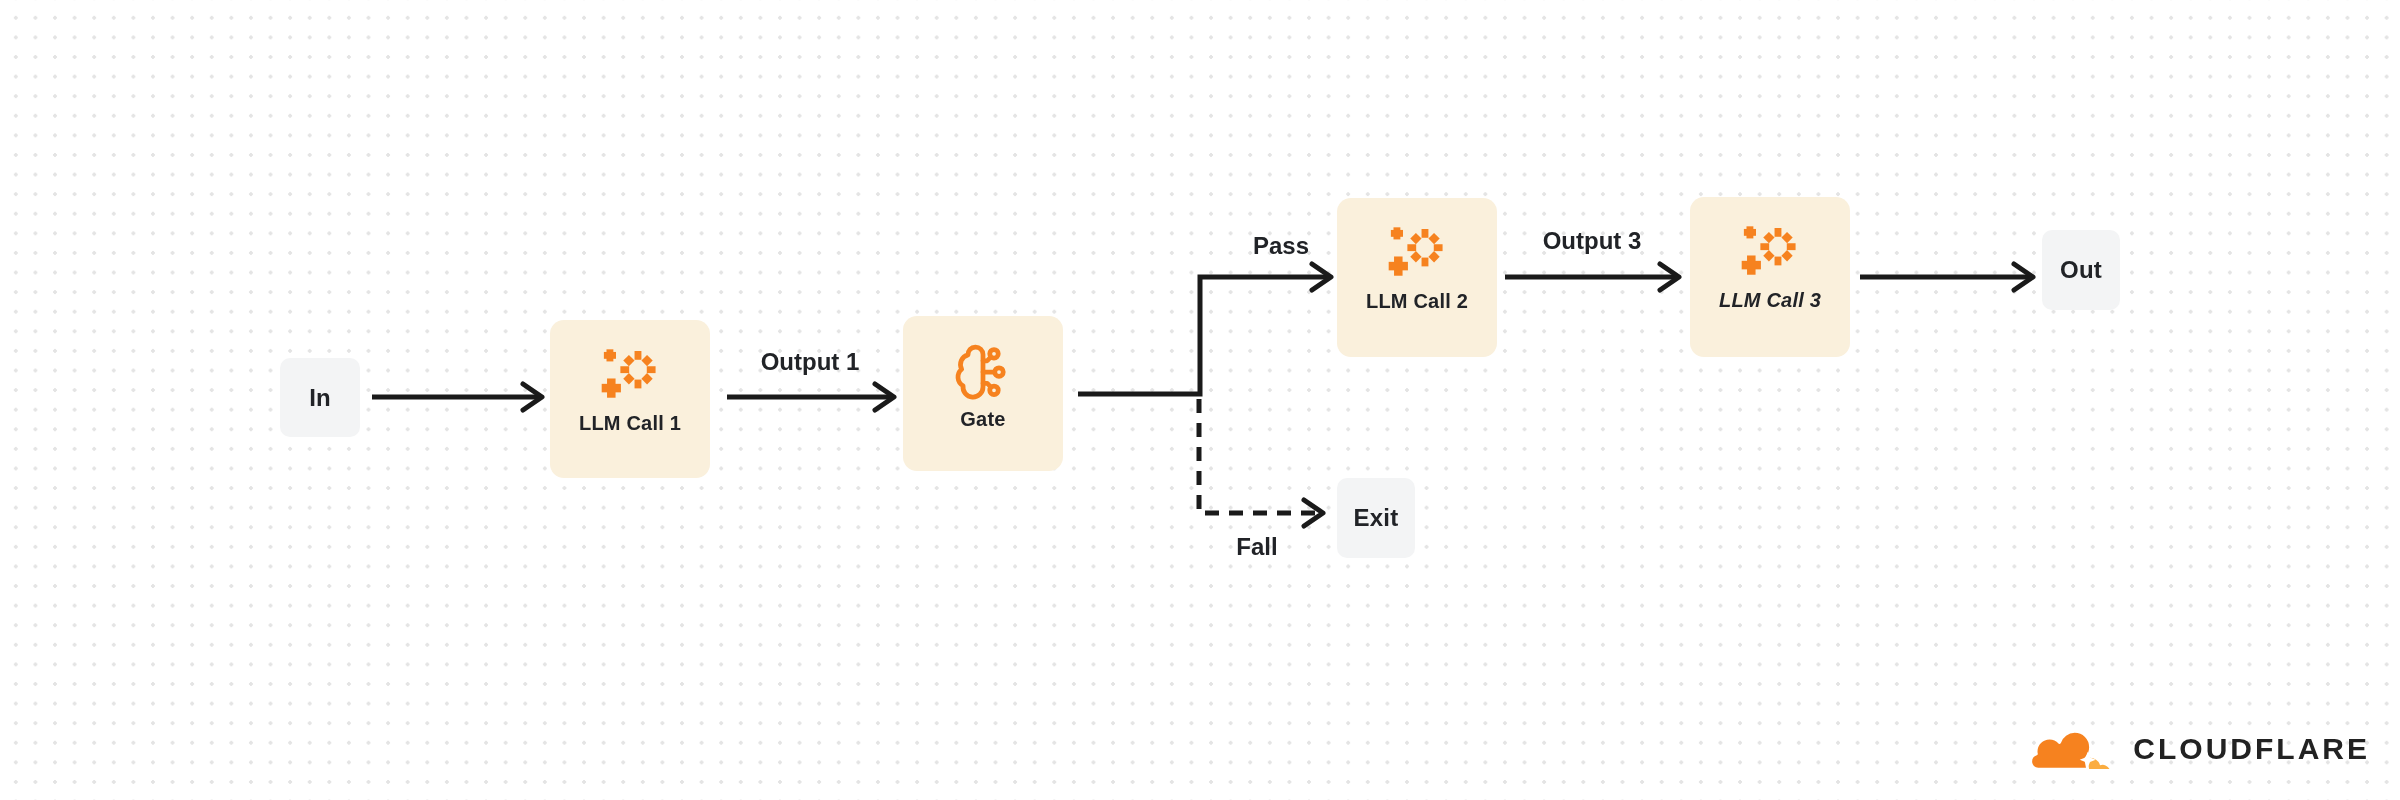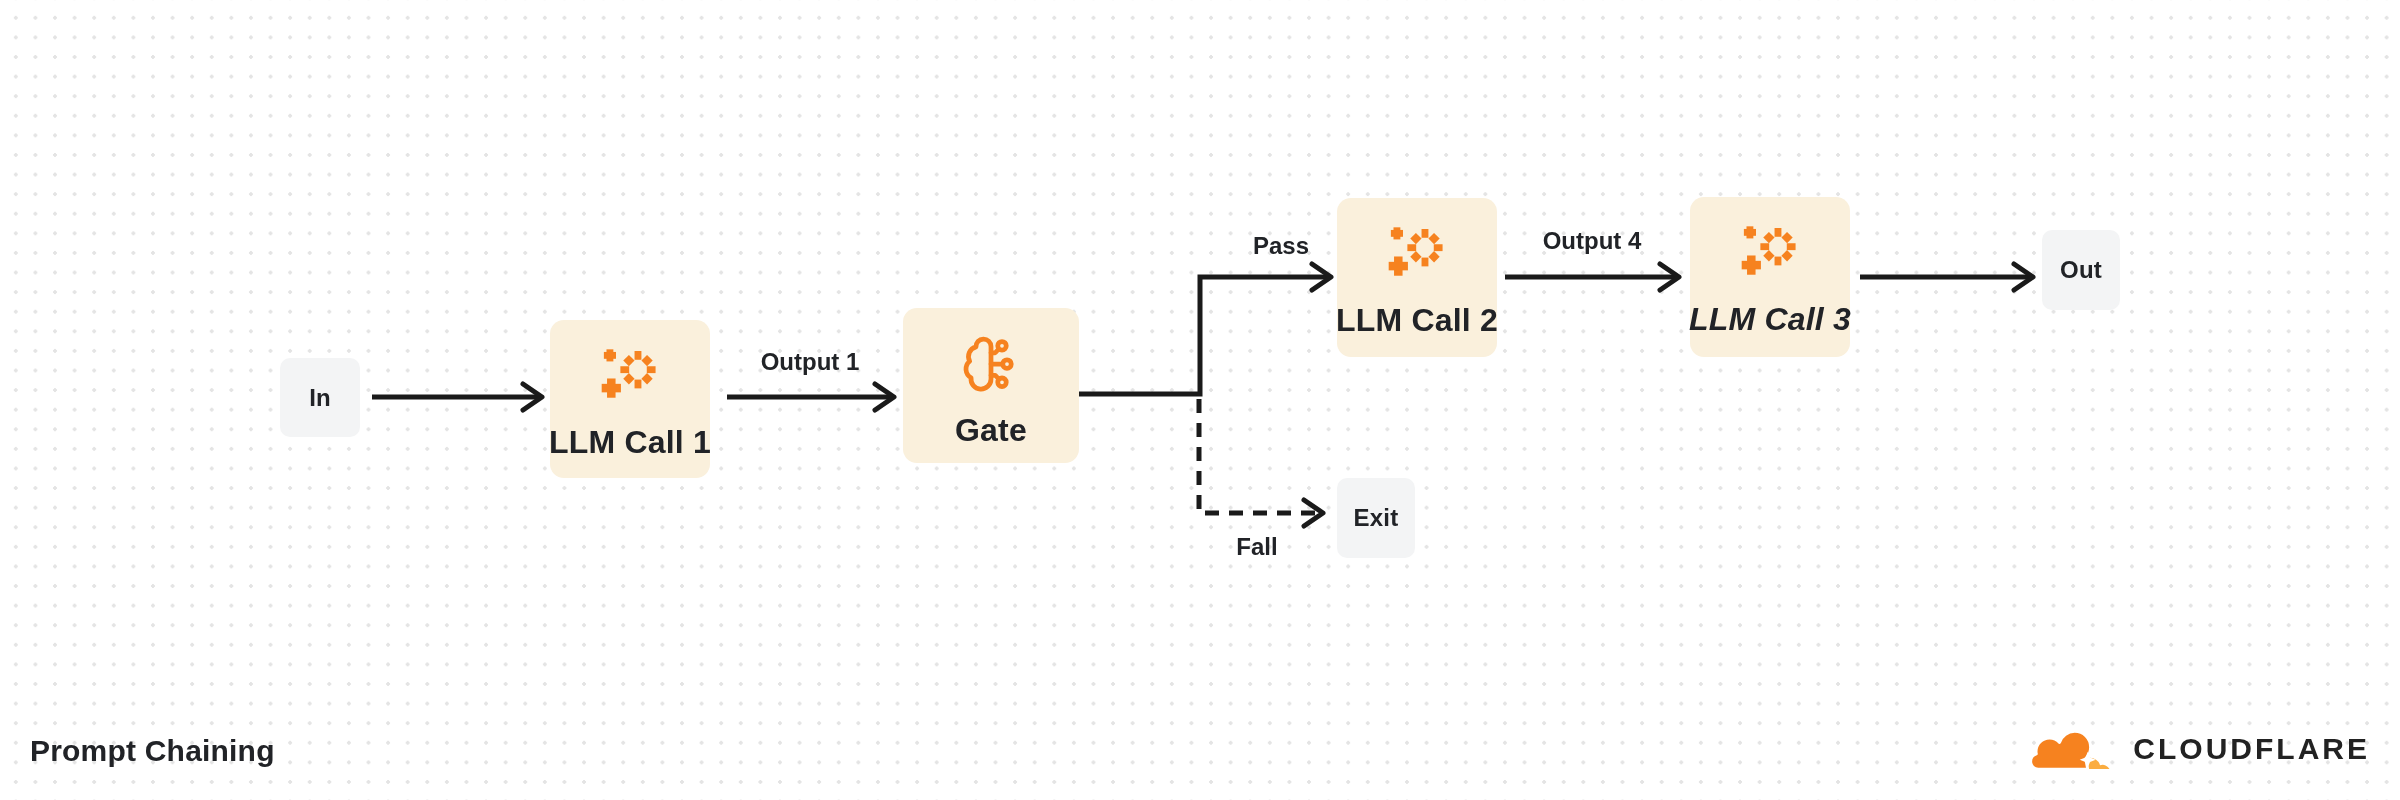--- a/index.html
+++ b/index.html
@@ -27,22 +27,22 @@
   .edges-layer path.dashed{stroke-dasharray:14 10;}
   .node{position:absolute;display:flex;align-items:center;justify-content:center;}
   .node.task{
     background:var(--task-bg);border-radius:14px;
     flex-direction:column;justify-content:flex-start;
   }
   .node.endpoint{background:var(--endpoint-bg);border-radius:10px;}
   .node .icon-wrap{display:flex;align-items:center;justify-content:center;flex:0 0 auto;}
   .node.task .icon-wrap{margin-top:20px;height:72px;}
   .node-label{
-    font-weight:700;color:var(--text);font-size:32px;letter-spacing:.2px;
-    margin-top:12px;white-space:nowrap;
+    font-weight:700;color:var(--text);font-size:20px;letter-spacing:.2px;
+    white-space:nowrap;
   }
   .node.endpoint .node-label{margin-top:0;font-size:24px;}
   .edge-label{
     position:absolute;transform:translate(-50%,-50%);
     font-weight:700;color:var(--text);font-size:24px;white-space:nowrap;
   }
   .diagram-title{
     position:absolute;left:30px;top:734px;
     font-size:30px;font-weight:700;color:var(--text);letter-spacing:.2px;
   }
@@ -94,21 +94,21 @@
               <path d="M2.5 4.5h4.4"></path>
             </g>
       <g stroke="#F6821F" stroke-width="3.1">
               <path d="M5.2 12.9v7"></path>
               <path d="M1.7 16.4h7"></path>
             </g>
     </svg>
         </span>
         <span class="node-label">LLM Call 1</span>
       </div>
-      <div class="node task" style="left: 903px; top: 308px; width: 176px; height: 155px;">
+      <div class="node task" style="left: 903px; top: 316px; width: 160px; height: 155px;">
         <span class="icon-wrap">
     <svg width="60" height="60" viewBox="0 0 24 24" fill="none" xmlns="http://www.w3.org/2000/svg" stroke="#F6821F" stroke-width="1.9" stroke-linecap="round" stroke-linejoin="round">
       <path d="M12 5a3 3 0 1 0-5.997.142 4 4 0 0 0-2.526 5.77 4 4 0 0 0 .556 6.588A4 4 0 1 0 12 18Z"></path>
       <path d="M12 7.5h1.7l1.3-1.4"></path>
             <circle cx="16.4" cy="4.7" r="1.7"></circle>
       <path d="M12 12h4.6"></path>
             <circle cx="18.4" cy="12" r="1.7"></circle>
       <path d="M12 16.5h1.7l1.3 1.4"></path>
             <circle cx="16.4" cy="19.3" r="1.7"></circle>
     </svg>
@@ -172,25 +172,24 @@
       <div class="node endpoint" style="left: 2042px; top: 230px; width: 78px; height: 80px;">
         <span class="node-label">Out</span>
       </div>
       <div class="node endpoint" style="left: 1337px; top: 478px; width: 78px; height: 80px; align-items: center;">
         <span class="node-label">Exit</span>
       </div>
     </div>
   <div id="labels-layer">
       <div class="edge-label" style="left: 810px; top: 362px;">Output 1</div>
       <div class="edge-label" style="left: 1258px; top: 246px; margin-left: 23px;">Pass</div>
-      <div class="edge-label" style="left: 1592px; top: 241px;">Output 4</div>
+      <div class="edge-label" style="left: 1592px; top: 241px;">Output 3</div>
       <div class="edge-label" style="left: 1257px; top: 547px;">Fall</div>
     </div>
 
-  <div class="diagram-title">Prompt Chaining</div>
 
   <div class="brand">
     <span class="icon-wrap">
       <svg width="100" height="49" viewBox="0 0 106 52" xmlns="http://www.w3.org/2000/svg">
         <path d="M58 50 L58 49 a11 11 0 0 1 21.6 -3 a8 8 0 0 1 10 4 Z" fill="#FBAD41"></path>
         <path d="M14 50 C9.6 50 6 46.4 6 42 C6 38.2 8.5 35 12 33.9 C11.8 33.1 11.7 32.2 11.7 31.3 C11.7 23.4 18.1 17 26 17 C30.2 17 34 18.8 36.6 21.7 C38.8 14.9 45.2 10 52.7 10 C62 10 69.5 17.5 69.5 26.8 C69.5 31.6 67.5 35.9 64.3 39 L66.5 50 Z" fill="#F6821F" stroke="#FFFFFF" stroke-width="3" stroke-linejoin="round"></path>
         <path d="M66.5 31.5 l2.4 6.1 6.1 2.4 -6.1 2.4 -2.4 6.1 -2.4 -6.1 -6.1 -2.4 6.1 -2.4 Z" fill="#FFFFFF"></path>
       </svg>
     </span>
     <span class="wordmark">CLOUDFLARE</span>

